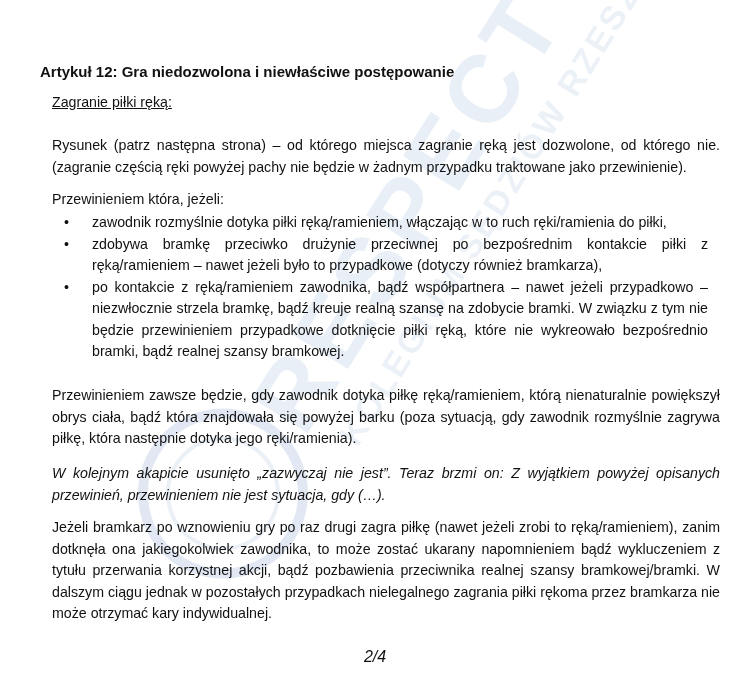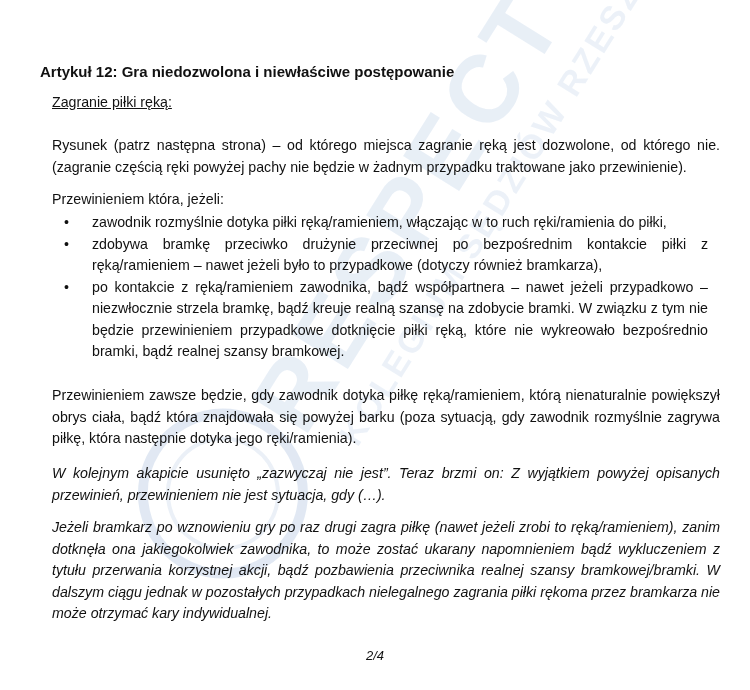--- a/index.html
+++ b/index.html
@@ -10,22 +10,22 @@
     .title { position: absolute; top: 61px; left: 0; font-weight: bold; font-size: 15px; white-space: nowrap; }
     .subtitle { position: absolute; top: 92px; left: 12px; text-decoration: underline; white-space: nowrap; }
     .p { position: absolute; left: 12px; width: 668px; text-align: justify; margin-top: 12px; }
     .p1 { top: 123px; }
     .p2 { top: 177px; }
     .bullets { position: absolute; left: 0; top: 212px; width: 668px; margin: 0; padding: 0; list-style: none; }
     .bullets li { position: relative; padding-left: 52px; text-align: justify; }
     .bullets li .dot { position: absolute; left: 24px; top: 0; }
     .p3 { top: 373px; }
     .p4 { top: 451px; font-style: italic; }
-    .p5 { top: 505px; font-style: italic; }
-    .pagenum { position: absolute; top: 648px; left: 0; width: 750px; text-align: center; font-style: italic; font-size: 13px; z-index: 1; }
+    .p5 { top: 505px; }
+    .pagenum { position: absolute; top: 648px; left: 0; width: 750px; text-align: center; font-style: italic; font-size: 16px; z-index: 1; }
     .last-line { text-align-last: left; }
   </style>
 </head>
 <body>
 
 <svg class="watermark" viewBox="0 0 750 690" xmlns="http://www.w3.org/2000/svg">
   <g transform="translate(330,360) rotate(-58)" opacity="0.55">
     <circle cx="-170" cy="-20" r="80" fill="none" stroke="#c9d7ea" stroke-width="10"></circle>
     <circle cx="-170" cy="-20" r="55" fill="none" stroke="#dbe5f1" stroke-width="4"></circle>
     <text x="-80" y="20" font-family="Liberation Sans, sans-serif" font-weight="bold" font-size="96" fill="#d6e2f0" letter-spacing="6">RESPECT</text>

